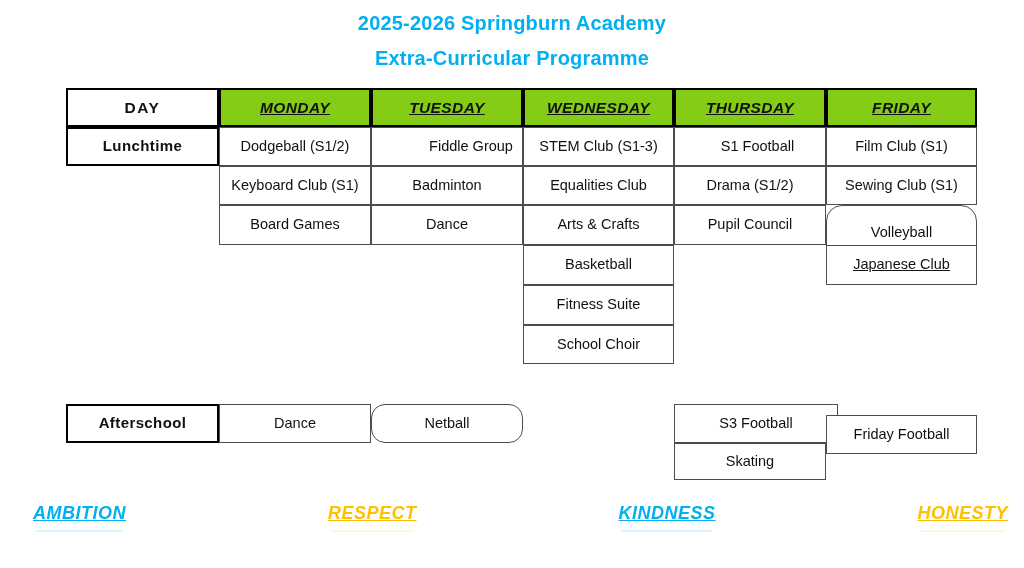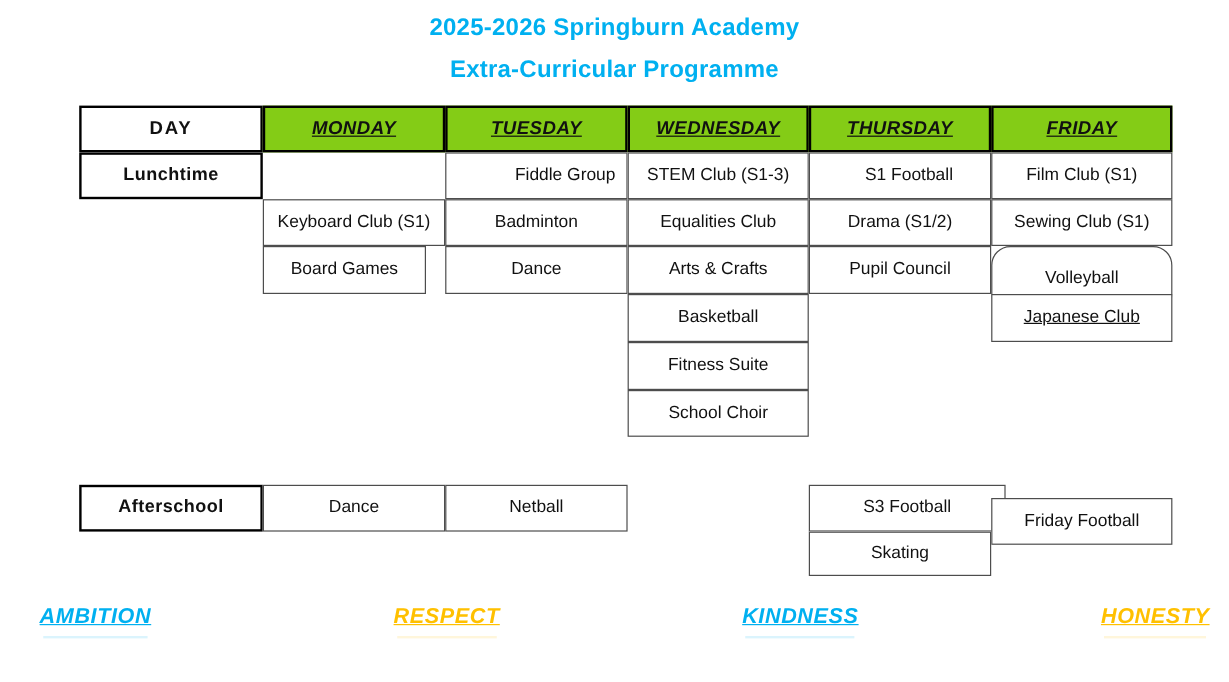--- a/index.html
+++ b/index.html
@@ -52,46 +52,47 @@
 
   <div class="cell hdr day" style="left:66px;top:88px;width:153px;height:39px;">DAY</div>
   <div class="cell hdr bg-cyan" style="left:219px;top:88px;width:152px;height:39px;">MONDAY</div>
   <div class="cell hdr bg-gold" style="left:371px;top:88px;width:152px;height:39px;">TUESDAY</div>
   <div class="cell hdr bg-cyan" style="left:523px;top:88px;width:151px;height:39px;">WEDNESDAY</div>
   <div class="cell hdr bg-gold" style="left:674px;top:88px;width:152px;height:39px;">THURSDAY</div>
   <div class="cell hdr bg-cyan" style="left:826px;top:88px;width:151px;height:39px;">FRIDAY</div>
 
   <div class="cell rowlabel" style="left:66px;top:127px;width:153px;height:39px;">Lunchtime</div>
 
+  <div class="cell" style="left:219px;top:127px;width:152px;height:39px;">Dodgeball (S1/2)</div>
   <div class="cell" style="left:371px;top:127px;width:152px;height:39px;padding-left:48px;">Fiddle Group</div>
   <div class="cell" style="left:523px;top:127px;width:151px;height:39px;">STEM Club (S1-3)</div>
   <div class="cell" style="left:674px;top:127px;width:152px;height:39px;padding-left:15px;">S1 Football</div>
   <div class="cell" style="left:826px;top:127px;width:151px;height:39px;">Film Club (S1)</div>
 
   <div class="cell" style="left:219px;top:166px;width:152px;height:39px;">Keyboard Club (S1)</div>
   <div class="cell" style="left:371px;top:166px;width:152px;height:39px;">Badminton</div>
   <div class="cell" style="left:523px;top:166px;width:151px;height:39px;">Equalities Club</div>
   <div class="cell" style="left:674px;top:166px;width:152px;height:39px;">Drama (S1/2)</div>
   <div class="cell" style="left:826px;top:166px;width:151px;height:39px;">Sewing Club (S1)</div>
 
-  <div class="cell" style="left:219px;top:205px;width:136px;height:40px;">Board Games</div>
+  <div class="cell" style="left:219px;top:205px;width:152px;height:40px;">Board Games</div>
   <div class="cell" style="left:371px;top:205px;width:152px;height:40px;">Dance</div>
   <div class="cell" style="left:523px;top:205px;width:151px;height:40px;">Arts &amp; Crafts</div>
   <div class="cell" style="left:674px;top:205px;width:152px;height:40px;">Pupil Council</div>
   <div class="cell" style="left:826px;top:205px;width:151px;height:56px;border-radius:16px;">Volleyball</div>
 
   <div class="cell" style="left:523px;top:245px;width:151px;height:40px;">Basketball</div>
   <div class="cell" style="left:826px;top:245px;width:151px;height:40px;text-decoration:underline;">Japanese Club</div>
 
   <div class="cell" style="left:523px;top:285px;width:151px;height:40px;">Fitness Suite</div>
   <div class="cell" style="left:523px;top:325px;width:151px;height:39px;">School Choir</div>
 
   <div class="cell rowlabel" style="left:66px;top:404px;width:153px;height:39px;">Afterschool</div>
   <div class="cell" style="left:219px;top:404px;width:152px;height:39px;">Dance</div>
-  <div class="cell" style="left:371px;top:404px;width:152px;height:39px;">Netball</div>
+  <div class="cell" style="left:371px;top:404px;width:152px;height:39px;border-radius:14px;">Netball</div>
   <div class="cell" style="left:674px;top:404px;width:164px;height:39px;">S3 Football</div>
   <div class="cell" style="left:826px;top:415px;width:151px;height:39px;">Friday Football</div>
   <div class="cell" style="left:674px;top:443px;width:152px;height:37px;">Skating</div>
 
   <div class="values">
     <span class="value-word c-cyan">AMBITION</span>
     <span class="value-word c-gold">RESPECT</span>
     <span class="value-word c-cyan">KINDNESS</span>
     <span class="value-word c-gold">HONESTY</span>
   </div>

